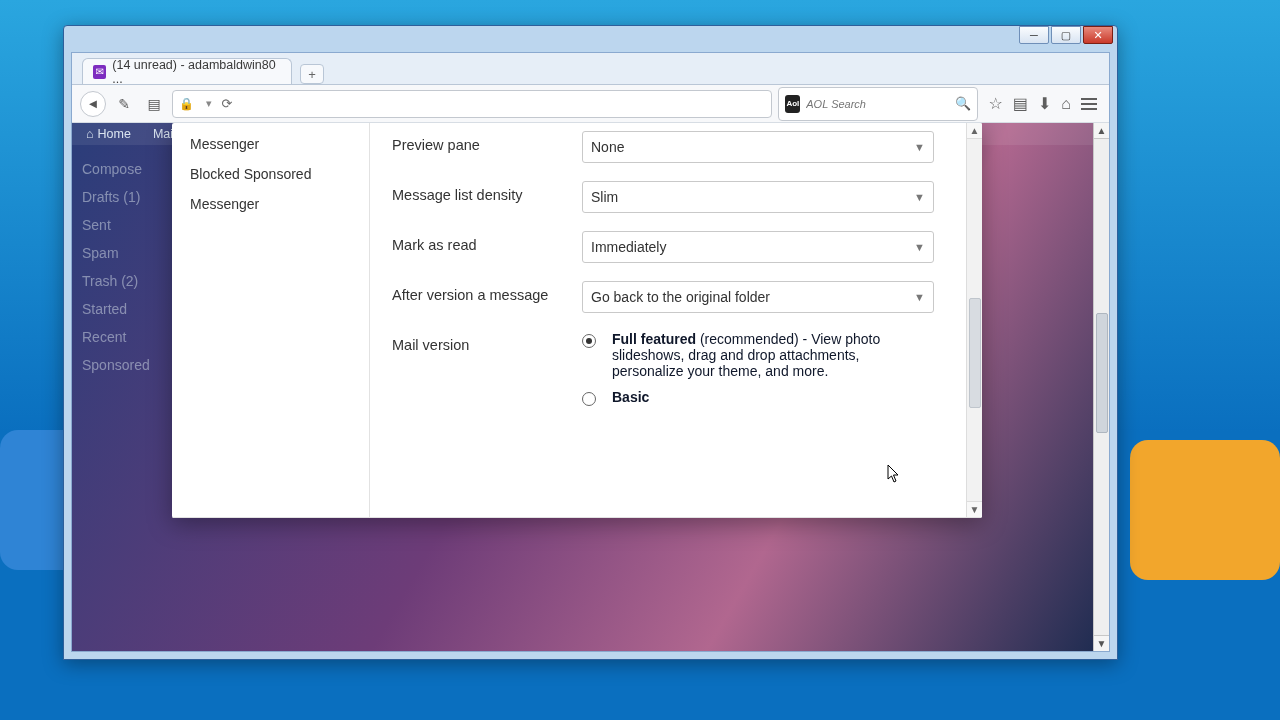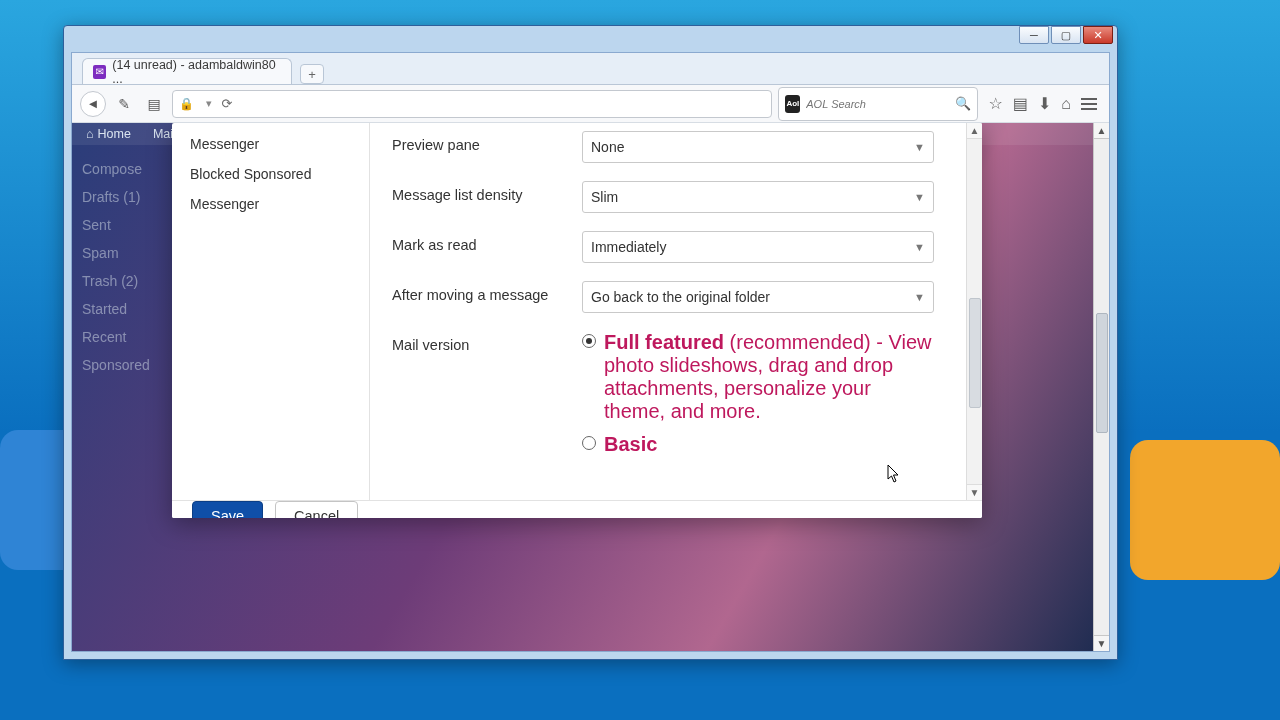--- a/index.html
+++ b/index.html
@@ -155,21 +155,21 @@
   .dlg-right-scroll .thumb{position:absolute;left:2px;width:12px;top:175px;height:110px;background:#d8dce1;border:1px solid #bfc5cc;border-radius:2px;}
   .row{display:flex;align-items:flex-start;margin-bottom:18px;}
   .row .lbl{width:190px;font-size:14.5px;color:#333;padding-top:6px;}
   .row .ctrl{flex:1;max-width:352px;}
   .select{
     width:352px;height:32px;border:1px solid #c9c9c9;border-radius:3px;
     background:#fff;display:flex;align-items:center;justify-content:space-between;
     padding:0 8px;font-size:14px;color:#333;
   }
   .select .chev{color:#777;font-size:11px;}
-  .radio-opt{display:flex;gap:8px;align-items:flex-start;margin-bottom:10px;font-size:20px;color:#be185d;max-width:355px;}
+  .radio-opt{display:flex;gap:16px;align-items:flex-start;margin-bottom:10px;font-size:14px;color:#0f172a;max-width:355px;}
   .radio{width:14px;height:14px;border:1px solid #666;border-radius:50%;margin-top:3px;flex-shrink:0;display:flex;align-items:center;justify-content:center;}
   .radio.sel::after{content:"";width:6px;height:6px;background:#333;border-radius:50%;}
   .radio-opt b{font-weight:600;}
   .dlg-foot{
     height:56px;display:flex;align-items:center;gap:12px;padding:0 20px;background:#fff;
   }
   .btn{height:30px;padding:0 18px;border-radius:4px;font-size:14.5px;display:flex;align-items:center;cursor:pointer;}
   .btn.primary{background:#0f4fa8;color:#fff;border:1px solid #0b3e86;}
   .btn.secondary{background:#fff;color:#333;border:1px solid #c4c4c4;}
   .cursor{
@@ -296,21 +296,21 @@
             <div class="row">
               <div class="lbl">Mark as read</div>
               <div class="ctrl">
                 <div class="select">
                   <span>Immediately</span>
                   <span class="chev">▼</span>
                 </div>
               </div>
             </div>
             <div class="row">
-              <div class="lbl">After moving a message</div>
+              <div class="lbl">After version a message</div>
               <div class="ctrl">
                 <div class="select">
                   <span>Go back to the original folder</span>
                   <span class="chev">▼</span>
                 </div>
               </div>
             </div>
             <div class="row">
               <div class="lbl">Mail version</div>
               <div class="ctrl">
@@ -324,24 +324,20 @@
                 </div>
               </div>
             </div>
 
             <div class="dlg-right-scroll">
               <div class="arrow">▲</div>
               <div class="thumb"></div>
               <div class="arrow dn">▼</div>
             </div>
           </div>
-        </div>
-        <div class="dlg-foot">
-          <div class="btn primary">Save</div>
-          <div class="btn secondary">Cancel</div>
         </div>
       </div>
 
     </div>
   </div>
 </div>
 
 <div class="cursor">
   <svg viewBox="0 0 14 20">
       <path d="M1 1 L1 15 L4.5 12 L7 18 L9 17 L6.5 11 L11 11 Z" fill="#fff" stroke="#000" stroke-width="1"></path>

